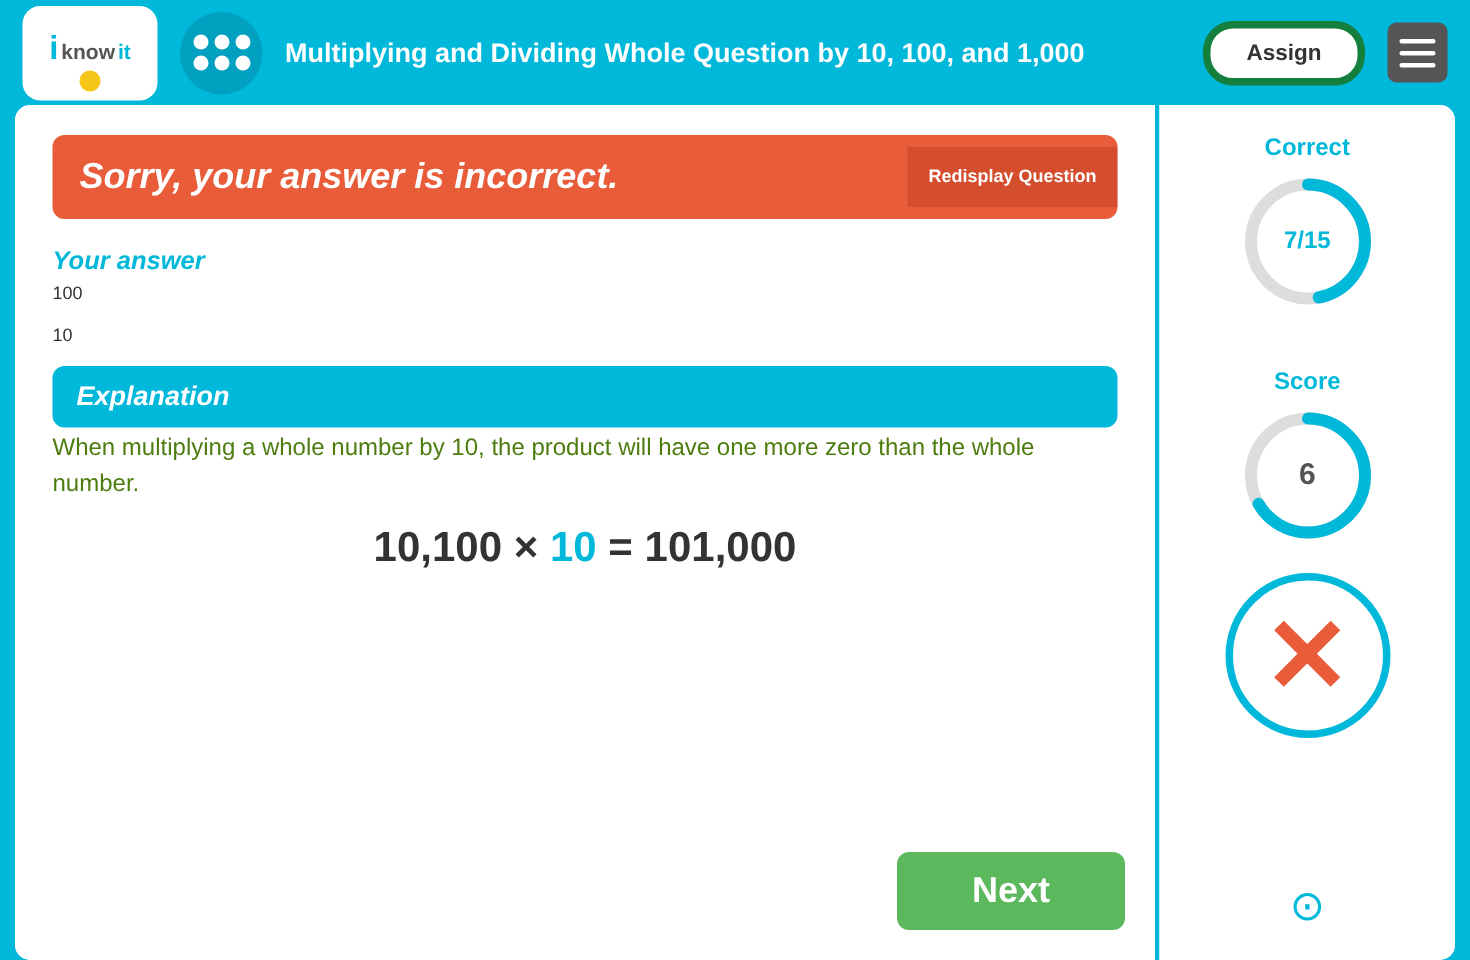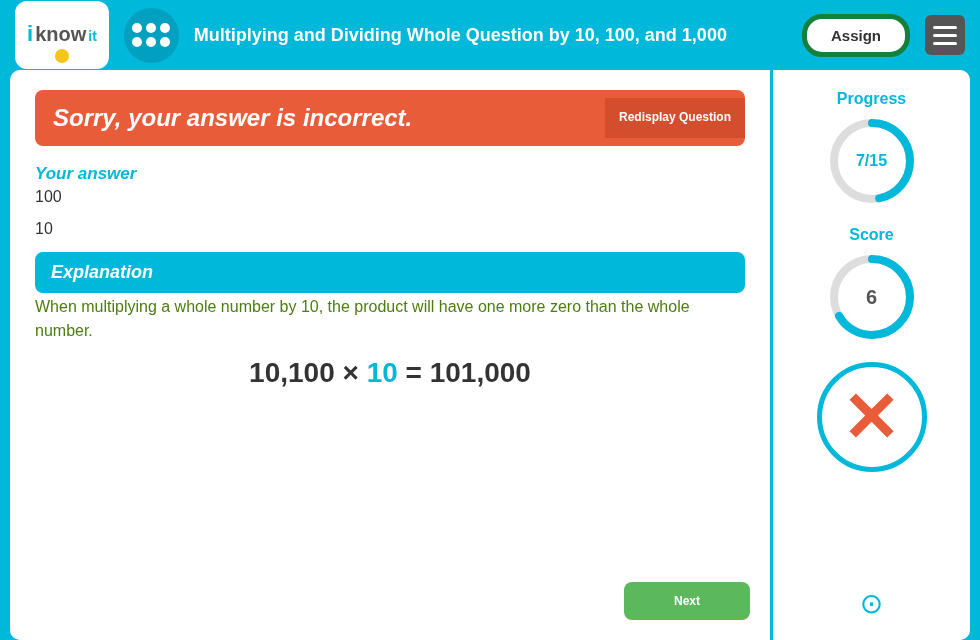--- a/index.html
+++ b/index.html
@@ -23,21 +23,21 @@
     .logo-box {
       background: white;
       border-radius: 12px;
       padding: 6px 12px;
       display: flex;
       flex-direction: column;
       align-items: center;
       min-width: 90px;
     }
     .logo-text-i { color: #00b8d9; font-size: 22px; font-weight: bold; }
-    .logo-text-know { color: #555; font-size: 20px; font-weight: bold; margin-top: 16px; }
+    .logo-text-know { color: #555; font-size: 14px; font-weight: bold; margin-top: 16px; }
     .logo-text-it { color: #00b8d9; font-size: 14px; font-weight: bold; }
     .logo-line { display: flex; gap: 2px; align-items: baseline; }
     .logo-bulb {
       width: 14px;
       height: 14px;
       background: #f5c518;
       border-radius: 50%;
       margin: 2px auto 0;
     }
 
@@ -151,21 +151,21 @@
     
     .answer-label {
       color: #00b8d9;
       font-size: 17px;
       font-weight: bold;
       font-style: italic;
       margin-bottom: 4px;
     }
     .answer-value {
       color: #333;
-      font-size: 16px;
+      font-size: 12px;
       margin-bottom: 14px;
     }
 
     
     .explanation-header {
       background: #00b8d9;
       color: white;
       font-size: 18px;
       font-weight: bold;
       font-style: italic;
@@ -199,21 +199,21 @@
     }
     .math-real .highlight { color: #00b8d9; }
 
     
     .next-btn {
       position: absolute;
       bottom: 20px;
       right: 20px;
       background: #5cb85c;
       color: white;
-      font-size: 12px;
+      font-size: 24px;
       font-weight: bold;
       padding: 12px 50px;
       border-radius: 8px;
       cursor: pointer;
       border: none;
     }
 
     
     .sidebar {
       width: 200px;
@@ -252,20 +252,21 @@
       top: 50%;
       left: 50%;
       transform: translate(-50%, -50%);
       font-size: 16px;
       font-weight: bold;
       color: #00b8d9;
     }
 
     .score-section {
       text-align: center;
+      margin-top: 20px;
     }
     .score-title {
       color: #00b8d9;
       font-size: 16px;
       font-weight: bold;
       margin-bottom: 8px;
     }
     .score-text {
       position: absolute;
       top: 50%;
@@ -361,21 +362,21 @@
       <span class="highlight">10</span>
       <span> = 101,000</span>
     </div>
 
     <button class="next-btn">Next</button>
   </div>
 
   <div class="sidebar">
 
     <div class="progress-section">
-      <div class="progress-title">Progress</div>
+      <div class="progress-title">Correct</div>
       <div class="circle-container">
         <svg width="90" height="90">
           <circle cx="45" cy="45" r="38" fill="none" stroke="#ddd" stroke-width="8"></circle>
           <circle cx="45" cy="45" r="38" fill="none" stroke="#00b8d9" stroke-width="8" stroke-dasharray="239" stroke-dashoffset="127" stroke-linecap="round"></circle>
         </svg>
         <div class="circle-text">7/15</div>
       </div>
     </div>
 
     <div class="score-section">

